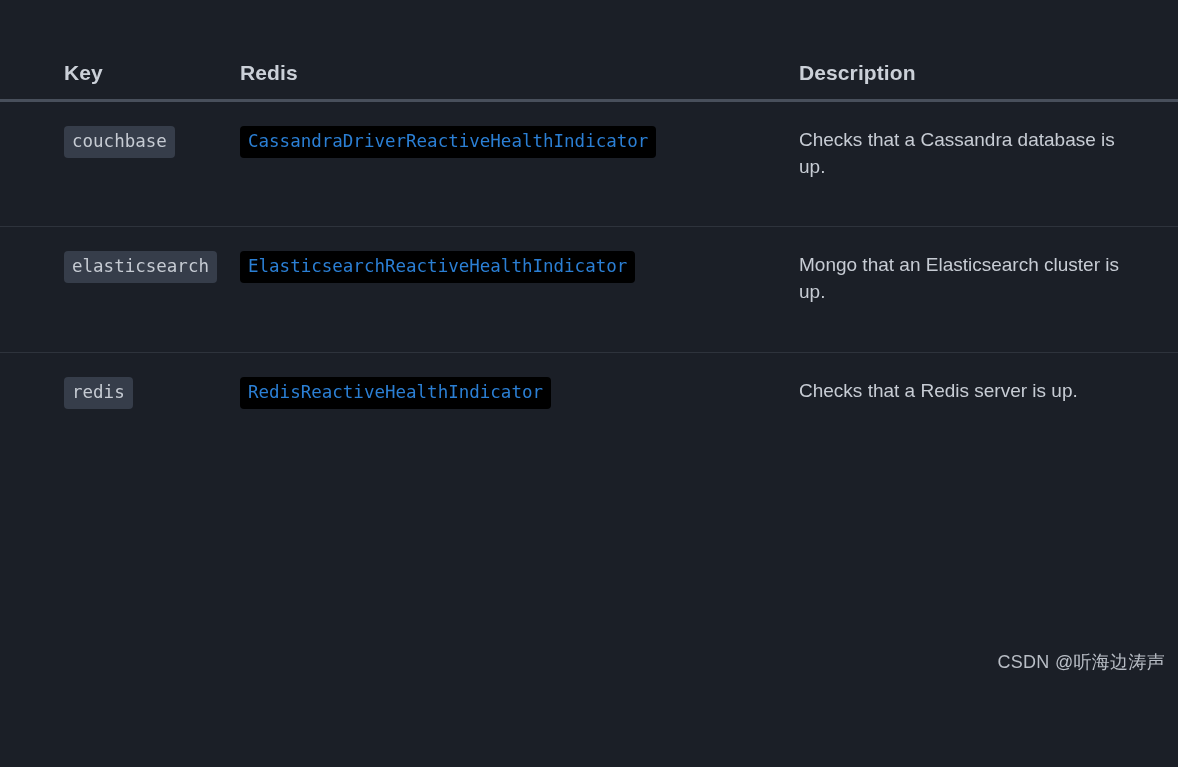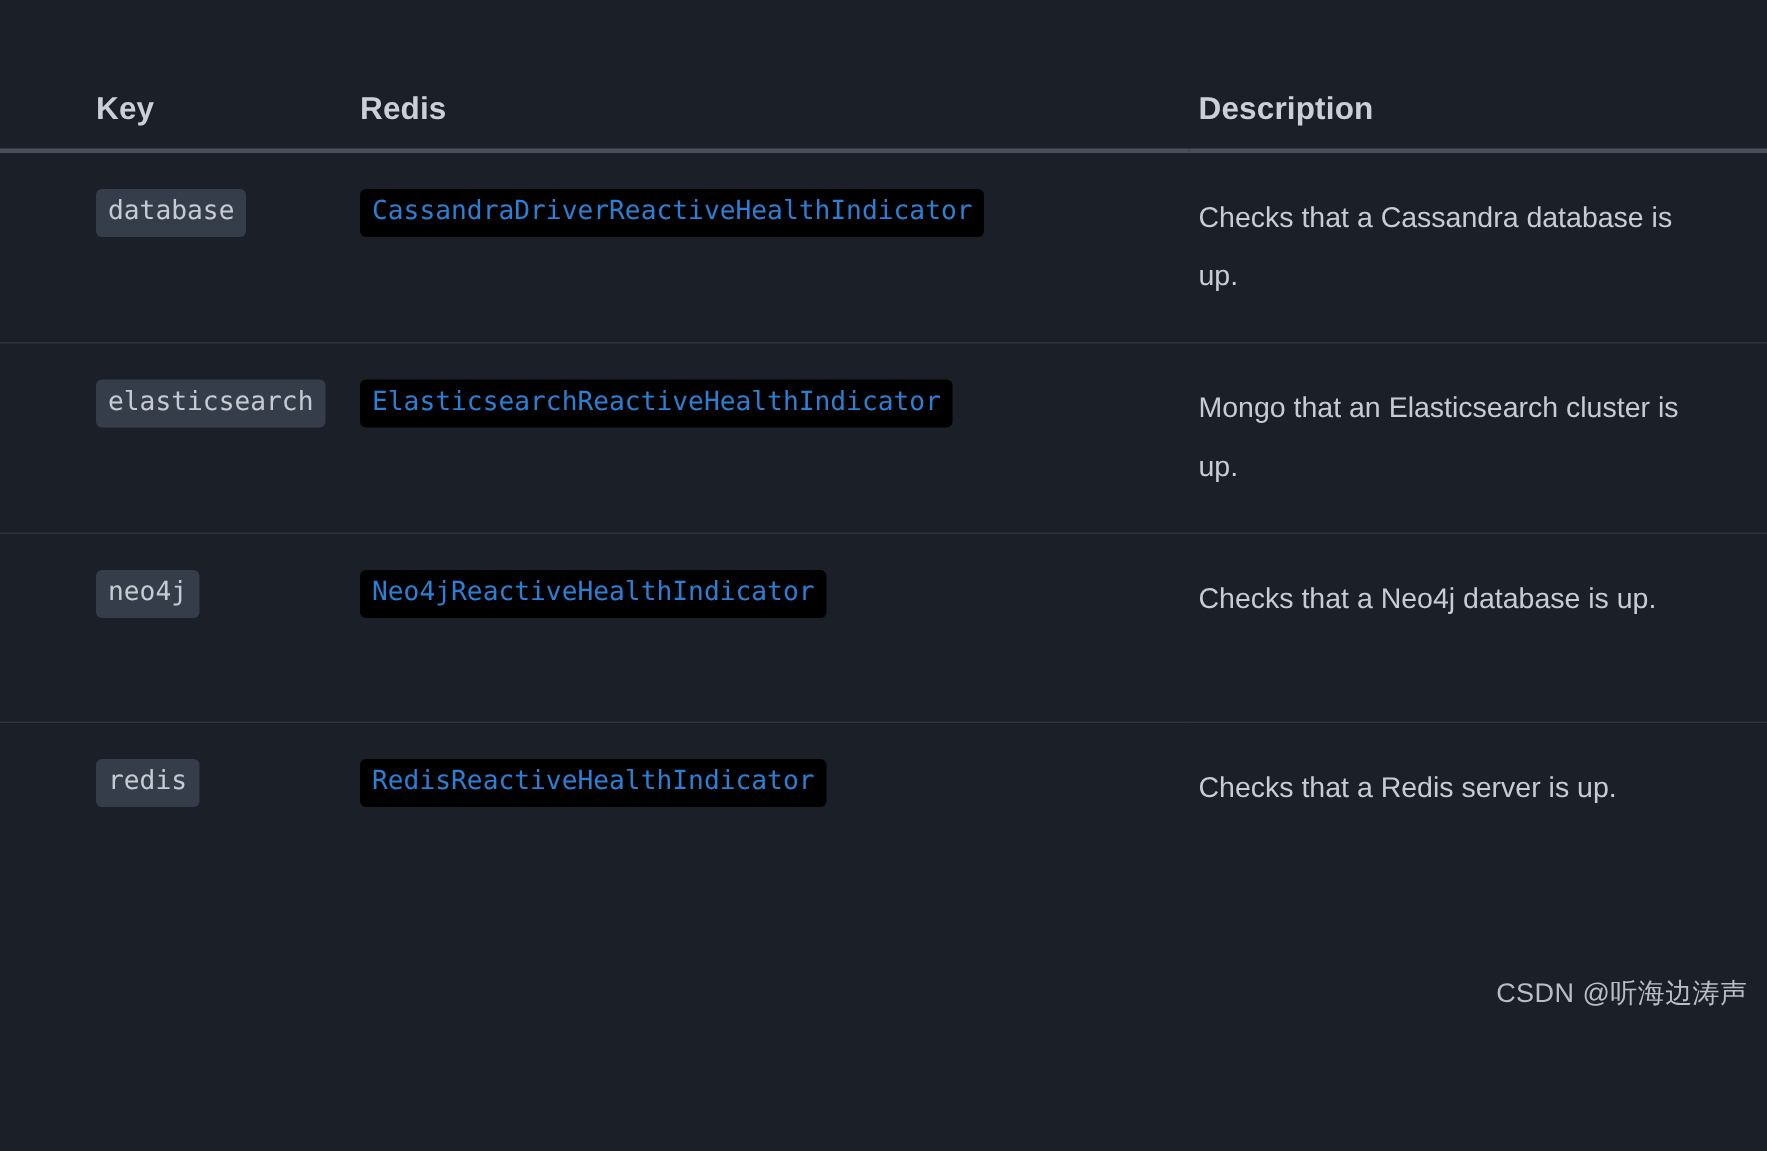--- a/index.html
+++ b/index.html
@@ -90,21 +90,21 @@
   }
   .chip-name {
     background: #000000;
     color: #2b7fd4;
   }
 
   
   .desc {
     font-family: "Liberation Sans", sans-serif;
     font-size: 19px;
-    line-height: 39px;
+    line-height: 27px;
     color: #c7ccd4;
     max-width: 330px;
   }
 
   
   .watermark {
     position: absolute;
     right: 13px;
     bottom: 12px;
     font-family: "Liberation Sans", sans-serif;
@@ -131,21 +131,21 @@
         <th class="h-key">Key</th>
         <th class="h-name">Redis</th>
         <th class="h-desc">Description</th>
       </tr>
     </thead>
 
     <tbody>
 
       <tr>
         <td class="cell-key">
-          <span class="chip chip-key">database</span>
+          <span class="chip chip-key">couchbase</span>
         </td>
         <td class="cell-name">
           <span class="chip chip-name">CassandraDriverReactiveHealthIndicator</span>
         </td>
         <td class="cell-desc">
           <div class="desc">Checks that a Cassandra database is up.</div>
         </td>
       </tr>
 
 
@@ -155,31 +155,20 @@
         </td>
         <td class="cell-name">
           <span class="chip chip-name">ElasticsearchReactiveHealthIndicator</span>
         </td>
         <td class="cell-desc">
           <div class="desc">Mongo that an Elasticsearch cluster is up.</div>
         </td>
       </tr>
 
 
-      <tr>
-        <td class="cell-key">
-          <span class="chip chip-key">neo4j</span>
-        </td>
-        <td class="cell-name">
-          <span class="chip chip-name">Neo4jReactiveHealthIndicator</span>
-        </td>
-        <td class="cell-desc">
-          <div class="desc">Checks that a Neo4j database is up.</div>
-        </td>
-      </tr>
 
       <tr>
         <td class="cell-key">
           <span class="chip chip-key">redis</span>
         </td>
         <td class="cell-name">
           <span class="chip chip-name">RedisReactiveHealthIndicator</span>
         </td>
         <td class="cell-desc">
           <div class="desc">Checks that a Redis server is up.</div>

